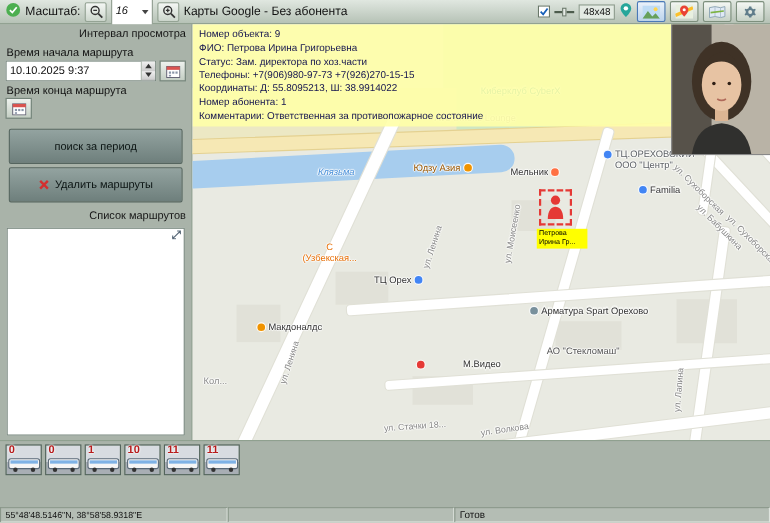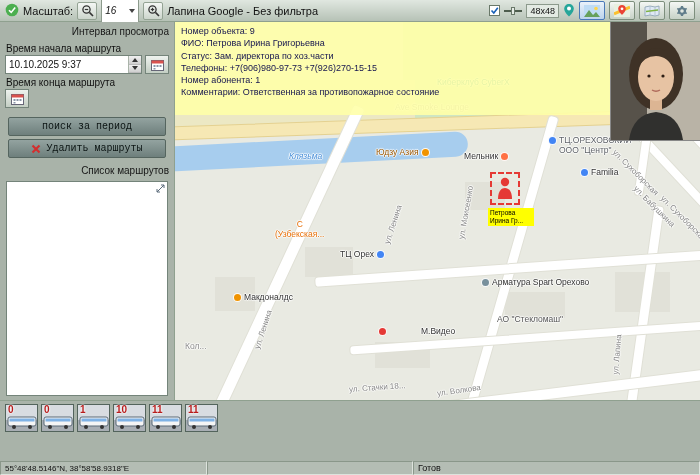--- a/index.html
+++ b/index.html
@@ -32,23 +32,23 @@
   .sec-caption { text-align:right; font-size:10px; color:#161616; padding:2px 0 3px; }
   .fld-label { font-size:10px; margin:3px 0 1px 1px; }
   .date-row { display:flex; gap:3px; }
   .date-input { flex:1; height:19px; background:#fff; border:1px solid #74847. ; border:1px solid #74847a; display:flex; align-items:center; font-size:10px; padding-left:3px; }
   .spin { margin-left:auto; width:13px; height:100%; border-left:1px solid #aab4aa; display:flex; flex-direction:column; }
   .spin > span { flex:1; display:flex; align-items:center; justify-content:center; background:linear-gradient(#f0f0f0,#cfcfcf); border-bottom:1px solid #bbb; }
   .tri-up { width:0; height:0; border-left:3px solid transparent; border-right:3px solid transparent; border-bottom:4px solid #333; }
   .tri-dn { width:0; height:0; border-left:3px solid transparent; border-right:3px solid transparent; border-top:4px solid #333; }
   .cal-btn { width:24px; height:19px; border:1px solid #74847a; background:linear-gradient(#eef2ee,#c3cec3);
     display:flex; align-items:center; justify-content:center; }
-  .side-btn { height:19px; margin:3px 3px 0 3px; border:1px solid #55655f; border-radius:2px;
+  .side-btn { height:32px; margin:3px 3px 0 3px; border:1px solid #55655f; border-radius:2px;
     background:linear-gradient(#93a3a0,#6e7f7c); font-size:10px; color:#0b1413;
-    display:flex; align-items:center; justify-content:center; gap:5px;font-family:Liberation Mono, monospace; }
+    display:flex; align-items:center; justify-content:center; gap:5px; }
   .route-list { flex:1; background:#fff; border:1px solid #74847a; margin:2px 1px 0 1px; position:relative; }
   .grip { position:absolute; right:2px; top:1px; }
 
   
   .map { position:absolute; left:175px; top:22px; width:525px; height:378px; background:#e9eae2; overflow:hidden; }
   .park,.sand,.river,.road,.bld { position:absolute; }
   .park { background:#cfe6c3; }
   .sand { background:#ece8c4; }
   .river { background:#a7cdee; border-radius:14px; }
   .road { background:#ffffff; border-radius:3px; box-shadow:0 0 0 1px #e0e0d6; }
@@ -111,21 +111,21 @@
     <span class="caret"></span>
   </span>
   <span class="tb-btn">
     <svg width="13" height="13">
         <circle cx="5.5" cy="5.5" r="3.6" fill="none" stroke="#333" stroke-width="1.3"></circle>
         <line x1="3.8" y1="5.5" x2="7.2" y2="5.5" stroke="#333" stroke-width="1.2"></line>
         <line x1="5.5" y1="3.8" x2="5.5" y2="7.2" stroke="#333" stroke-width="1.2"></line>
         <line x1="8.4" y1="8.4" x2="12" y2="12" stroke="#333" stroke-width="1.6"></line>
       </svg>
   </span>
-  <span class="tb-label">Лапина Google - Без фильтра</span>
+  <span class="tb-label">Карты Google - Без абонента</span>
   <span class="spacer"></span>
   <span class="cb">
     <svg width="9" height="9">
         <path d="M1.5 4.5 L3.8 7 L7.8 1.8" stroke="#1760b8" stroke-width="1.6" fill="none"></path>
       </svg>
   </span>
   <span class="slider">
       <span class="track"></span>
       <span class="handle"></span>
     </span>
@@ -288,20 +288,21 @@
         <path d="M2 22 C2 14 5.5 11 9 11 C12.5 11 16 14 16 22 Z" fill="#e53935"></path>
       </svg>
   </div>
   <div class="marker-label">Петрова Ирина Гр...</div>
 
   <div class="infobox">
     <div>Номер объекта: 9</div>
     <div>ФИО: Петрова Ирина Григорьевна</div>
     <div>Статус: Зам. директора по хоз.части</div>
     <div>Телефоны:  +7(906)980-97-73 +7(926)270-15-15</div>
+    <div>Координаты:  Д: 55.8095213, Ш: 38.9914022</div>
     <div>Номер абонента: 1</div>
     <div>Комментарии: Ответственная за противопожарное состояние</div>
   </div>
 
   <div class="photo">
     <svg width="89" height="118" viewBox="0 0 89 118">
       <rect width="89" height="118" fill="#9b958a"></rect>
       <rect width="36" height="118" fill="#57524a"></rect>
       <rect x="36" width="53" height="118" fill="#b9b3a6"></rect>
       <path d="M18 118 Q22 92 45 90 Q68 92 72 118 Z" fill="#30302e"></path>

